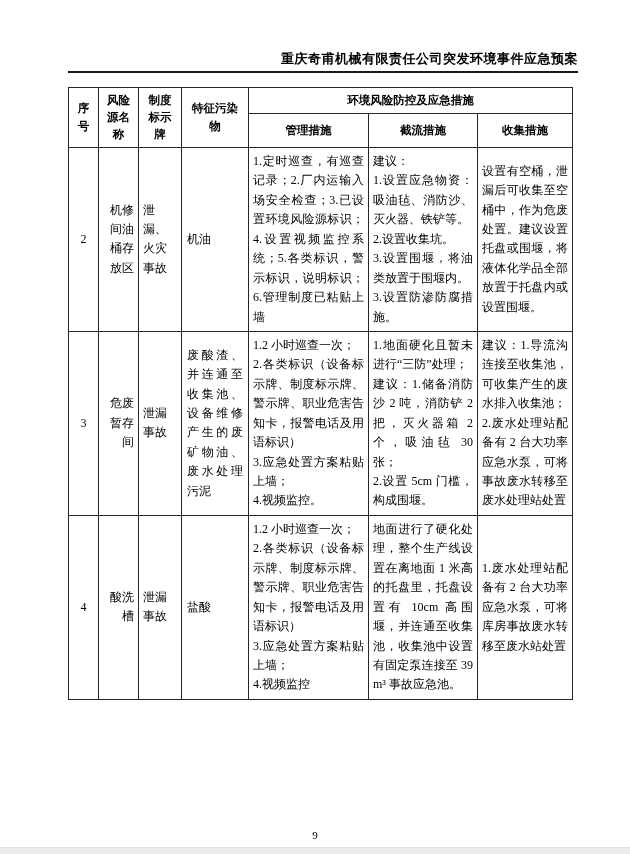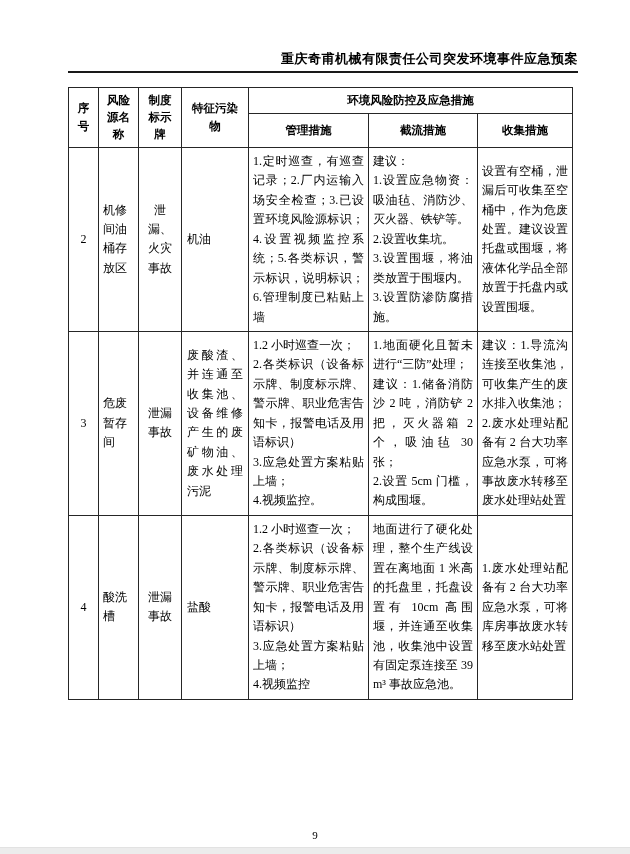--- a/index.html
+++ b/index.html
@@ -25,22 +25,22 @@
   .risk-table td {
     font-size:12px; line-height:1.62; padding:3px 4px;
     vertical-align:middle; white-space:pre-line; word-break:break-all;
   }
   tr.hrow1 { height:26px; }
   tr.hrow2 { height:34px; }
   tr.row-a { height:173px; }
   tr.row-b { height:152px; }
   tr.row-c { height:152px; }
   td.c-index   { text-align:center; }
-  td.c-source  { text-align:left; padding:3px 4px;margin-left:24px; }
-  td.c-accident{ text-align:center; }
+  td.c-source  { text-align:right; padding:3px 4px;margin-left:24px; }
+  td.c-accident{ }
   td.c-pollut  { text-align:justify; padding:3px 5px;font-family:Liberation Serif, serif; }
   td.c-manage  { text-align:justify; vertical-align:top; padding:4px 4px; }
   td.c-inter   { text-align:justify; }
   td.c-collect { text-align:justify;margin-left:12px; }
   .page-number {
     position:absolute; left:0; right:0; bottom:13px;
     text-align:center; font-size:11px;
   }
   .bottom-bar {
     position:absolute; left:0; right:0; bottom:0; height:6px;

